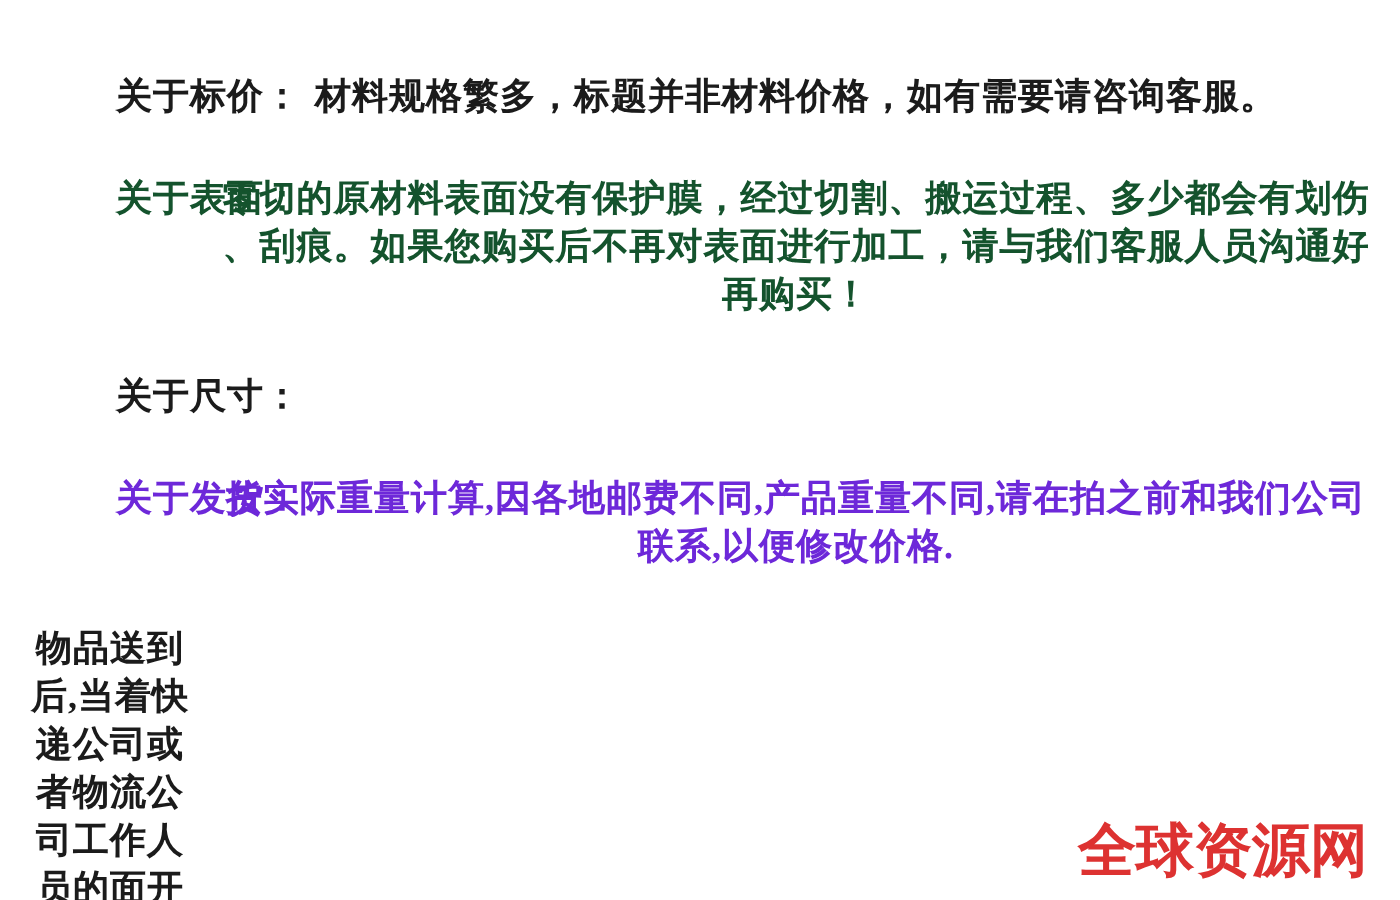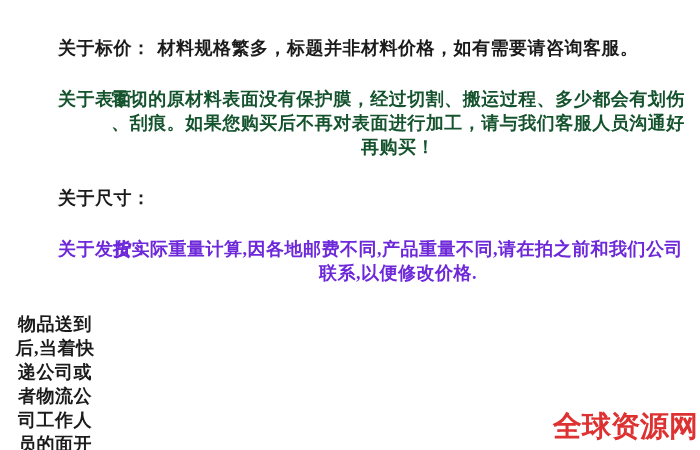--- a/index.html
+++ b/index.html
@@ -35,21 +35,21 @@
   .section-label {
     white-space: nowrap;
     margin-left: 48px;
   }
   .section-text {
     white-space: pre-line;
     text-align: center;
   }
   .watermark {
     position: absolute;
-    right: 2px;
+    right: 16px;
     bottom: 9px;
     font-family: "Liberation Sans", "DejaVu Sans", sans-serif;
     font-weight: bold;
     font-size: 29px;
     line-height: 30px;
     letter-spacing: 0px;
   }
 </style>
 </head>
 <body style="background: rgb(255, 255, 255);">

